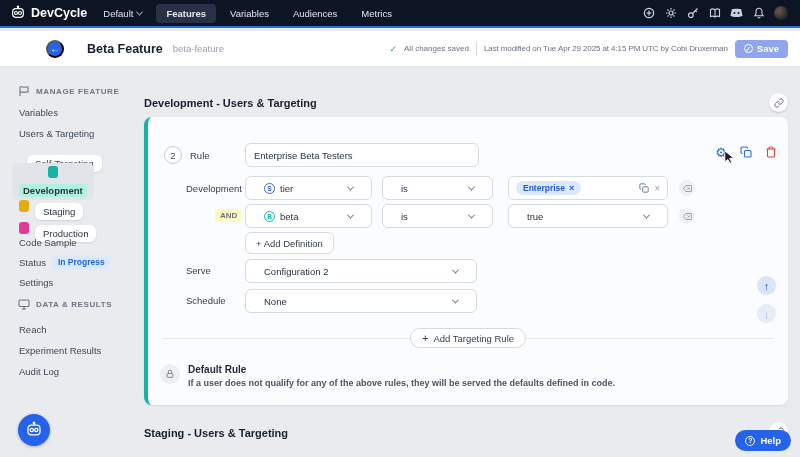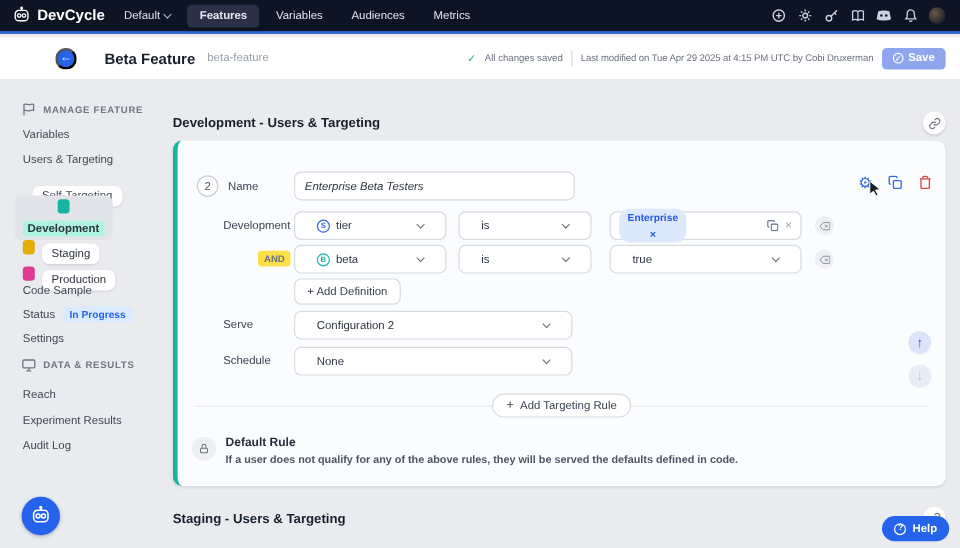--- a/index.html
+++ b/index.html
@@ -64,26 +64,26 @@
   .txt-input { position:absolute; height:24px; background:#fff; border:1px solid #d6dae1; border-radius:6px;
                font-size:9.5px; color:#2b3340; padding:0 8px; font-family:inherit; }
   .dd { position:absolute; height:24px; background:#fff; border:1px solid #d6dae1; border-radius:6px;
         display:flex; align-items:center; padding:0 18px; font-size:9.5px; color:#2b3340; }
   .chev { width:5px; height:5px; border-right:1.4px solid #6b7280; border-bottom:1.4px solid #6b7280;
           transform:rotate(45deg) translate(-1px,-1px); margin-left:auto; }
   .type-circle { width:11px; height:11px; border-radius:50%; border:1.3px solid; font-size:6.5px; font-weight:bold;
                  display:flex; align-items:center; justify-content:center; margin-right:5px; flex:none; }
   .t-blue { border-color:#3b66e8; color:#3b66e8; }
   .t-teal { border-color:#14b8a6; color:#14b8a6; }
-  .and-badge { position:absolute; background:#fde047; color:#6b7280; font-size:8px; font-weight:bold;
+  .and-badge { position:absolute; background:#fef9c3; color:#6b7280; font-size:8px; font-weight:bold;
                border-radius:3px; padding:2px 5px; }
   .tag-input { position:absolute; height:24px; background:#fff; border:1px solid #d6dae1; border-radius:6px;
                display:flex; align-items:center; padding:0 7px; gap:5px; }
   .tag { background:#dce8fb; color:#2457e6; font-size:8.5px; font-weight:bold; border-radius:9px; padding:2px 7px;
-         display:flex; align-items:center; gap:4px;flex-direction:column; }
+         display:flex; align-items:center; gap:4px; }
   .tag .x { font-weight:bold; font-size:9px; }
   .tag-right { margin-left:auto; display:flex; align-items:center; gap:5px; }
   .tag-x { color:#9ca3af; font-size:10px; }
   .round-btn { position:absolute; width:16px; height:16px; border-radius:50%; background:#eef0f3;
                display:flex; align-items:center; justify-content:center; border:none; }
   .btn-outline { position:absolute; height:22px; background:#fff; border:1px solid #d6dae1; border-radius:6px;
                  font-size:9.5px; color:#374151; padding:0 10px; font-family:inherit; display:flex; align-items:center; }
   .arrow-btn { position:absolute; width:19px; height:19px; border-radius:50%; display:flex; align-items:center;
                justify-content:center; font-size:11px; border:none; }
   .arrow-up { background:#dbe4f9; color:#2456d8; }
@@ -253,22 +253,22 @@
     <h2 class="section-heading" style="top:12px;">Development - Users &amp; Targeting</h2>
     <span class="link-circle" style="left:627px; top:8px;">
       <svg width="10" height="10" viewBox="0 0 24 24" fill="none" stroke="currentColor" stroke-width="2.4">
         <path d="M10 13a5 5 0 0 0 7.54.54l3-3a5 5 0 0 0-7.07-7.07l-1.72 1.71"></path>
         <path d="M14 11a5 5 0 0 0-7.54-.54l-3 3a5 5 0 0 0 7.07 7.07l1.71-1.71"></path>
       </svg>
     </span>
 
     <section class="card">
       <span class="num-circle">2</span>
-      <label class="fld-label" style="left:42px; top:33px;">Name</label>
-      <input class="txt-input" style="left: 97px; top: 26px; width: 234px; font-style: italic;" readonly="" value="Enterprise Beta Testers">
+      <label class="fld-label" style="left:42px; top:33px;">Rule</label>
+      <input class="txt-input" style="left: 97px; top: 26px; width: 234px;" readonly="" value="Enterprise Beta Testers">
 
       <div class="action-icons">
         <button class="act">
             <span class="gear-glyph">⚙</span>
           </button>
         <button class="act">
           <svg width="12" height="12" viewBox="0 0 24 24" fill="none" stroke="#2f6bdf" stroke-width="2.2">
             <rect x="9" y="9" width="13" height="13" rx="2"></rect>
               <path d="M5 15H4a2 2 0 0 1-2-2V4a2 2 0 0 1 2-2h9a2 2 0 0 1 2 2v1"></path>
           </svg>

